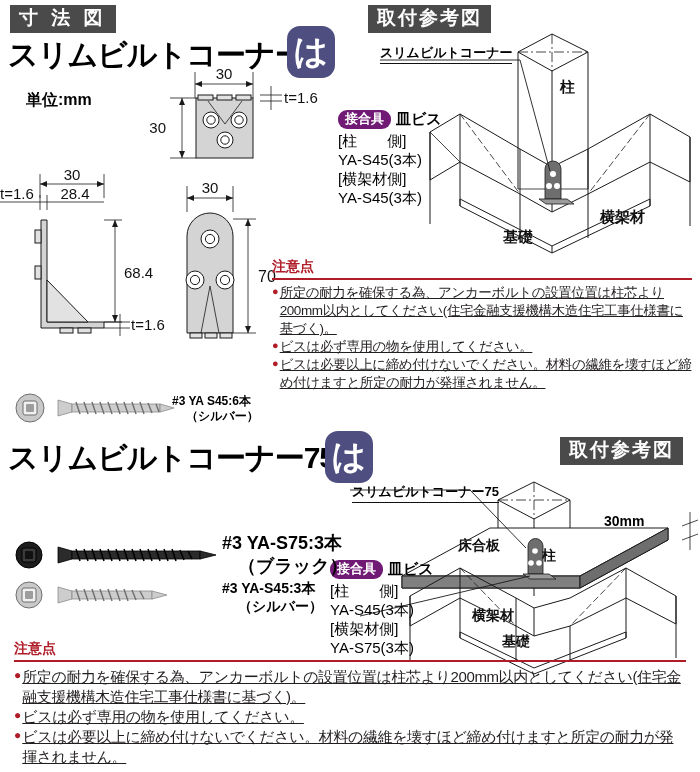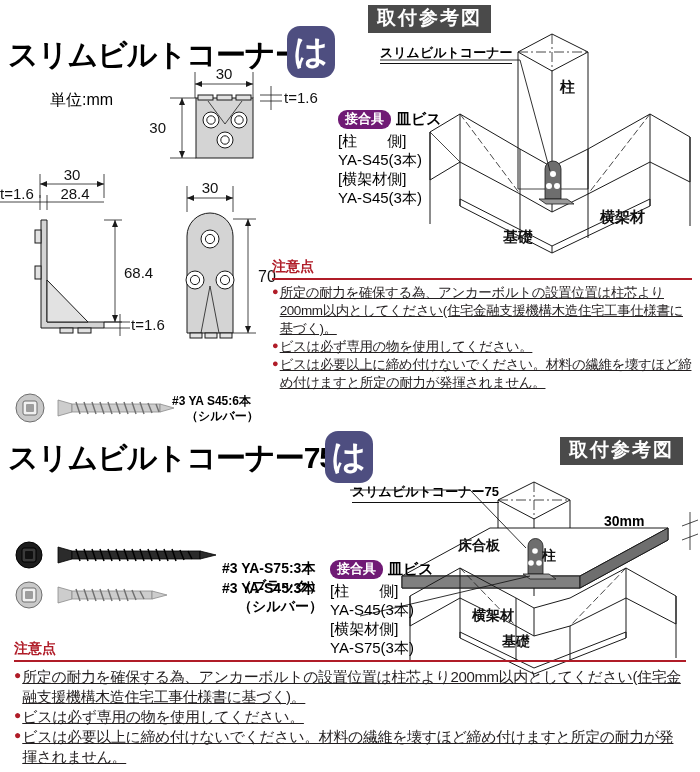--- a/index.html
+++ b/index.html
@@ -64,26 +64,27 @@
   .white-f { fill: #ffffff; stroke: #1a1a1a; stroke-width: 1; }
   .dimtext { font-family: "Liberation Sans", sans-serif; fill: #111; }
   .lbl { font-family: "Liberation Sans", sans-serif; fill: #111; font-weight: bold; }
   .leader { stroke: #1a1a1a; stroke-width: 0.9; fill: none; }
 </style>
 </head>
 <body>
 
 <div class="page">
 
+  <div class="abs dark-badge" style="left:10px; top:5px; font-size:19px;">寸 法 図</div>
 
   <div class="abs title-jp" style="left:8px; top:35px; font-size:30px;">スリムビルトコーナー</div>
 
   <div class="abs ha-badge" style="left:287px; top:26px; width:48px; height:52px; font-size:34px;">は</div>
 
-  <div class="abs" style="left:50px; top:90px; font-size:16px; font-weight:normal;">単位:mm</div>
+  <div class="abs" style="left:26px; top:90px; font-size:16px; font-weight:bold;">単位:mm</div>
 
   <svg class="abs" style="left:140px; top:62px;" width="170" height="110" viewBox="0 0 170 110">
 
     <line class="dim" x1="55" y1="10" x2="55" y2="36"></line>
     <line class="dim" x1="113" y1="10" x2="113" y2="36"></line>
     <line class="dim" x1="55" y1="22" x2="113" y2="22"></line>
     <path d="M55 22 L62 19 L62 25 Z" fill="#1a1a1a"></path>
     <path d="M113 22 L106 19 L106 25 Z" fill="#1a1a1a"></path>
     <text class="dimtext" x="84" y="17" font-size="15" text-anchor="middle">30</text>
 
@@ -430,21 +431,21 @@
         <path d="M78 11 L82 23"></path>
       <path d="M86 11 L90 23"></path>
         <path d="M94 11 L98 23"></path>
         <path d="M102 11 L106 23"></path>
       <path d="M110 11 L114 23"></path>
         <path d="M118 12 L122 22"></path>
         <path d="M126 13 L130 21"></path>
     </g>
   </svg>
 
-  <div class="abs" style="left:222px; top:560px; font-size:14px; font-weight:bold; line-height:1.25;">
+  <div class="abs" style="left:222px; top:532px; font-size:18px; font-weight:bold; line-height:1.25;">
     <div>#3 YA-S75:3本</div>
     <div style="padding-left:16px;">（ブラック）</div>
   </div>
 
   <div class="abs" style="left:222px; top:580px; font-size:14px; font-weight:bold; line-height:1.25;">
     <div>#3 YA-S45:3本</div>
     <div style="padding-left:16px;">（シルバー）</div>
   </div>
 
   <div class="abs" style="left:14px; top:640px; width:672px;">

